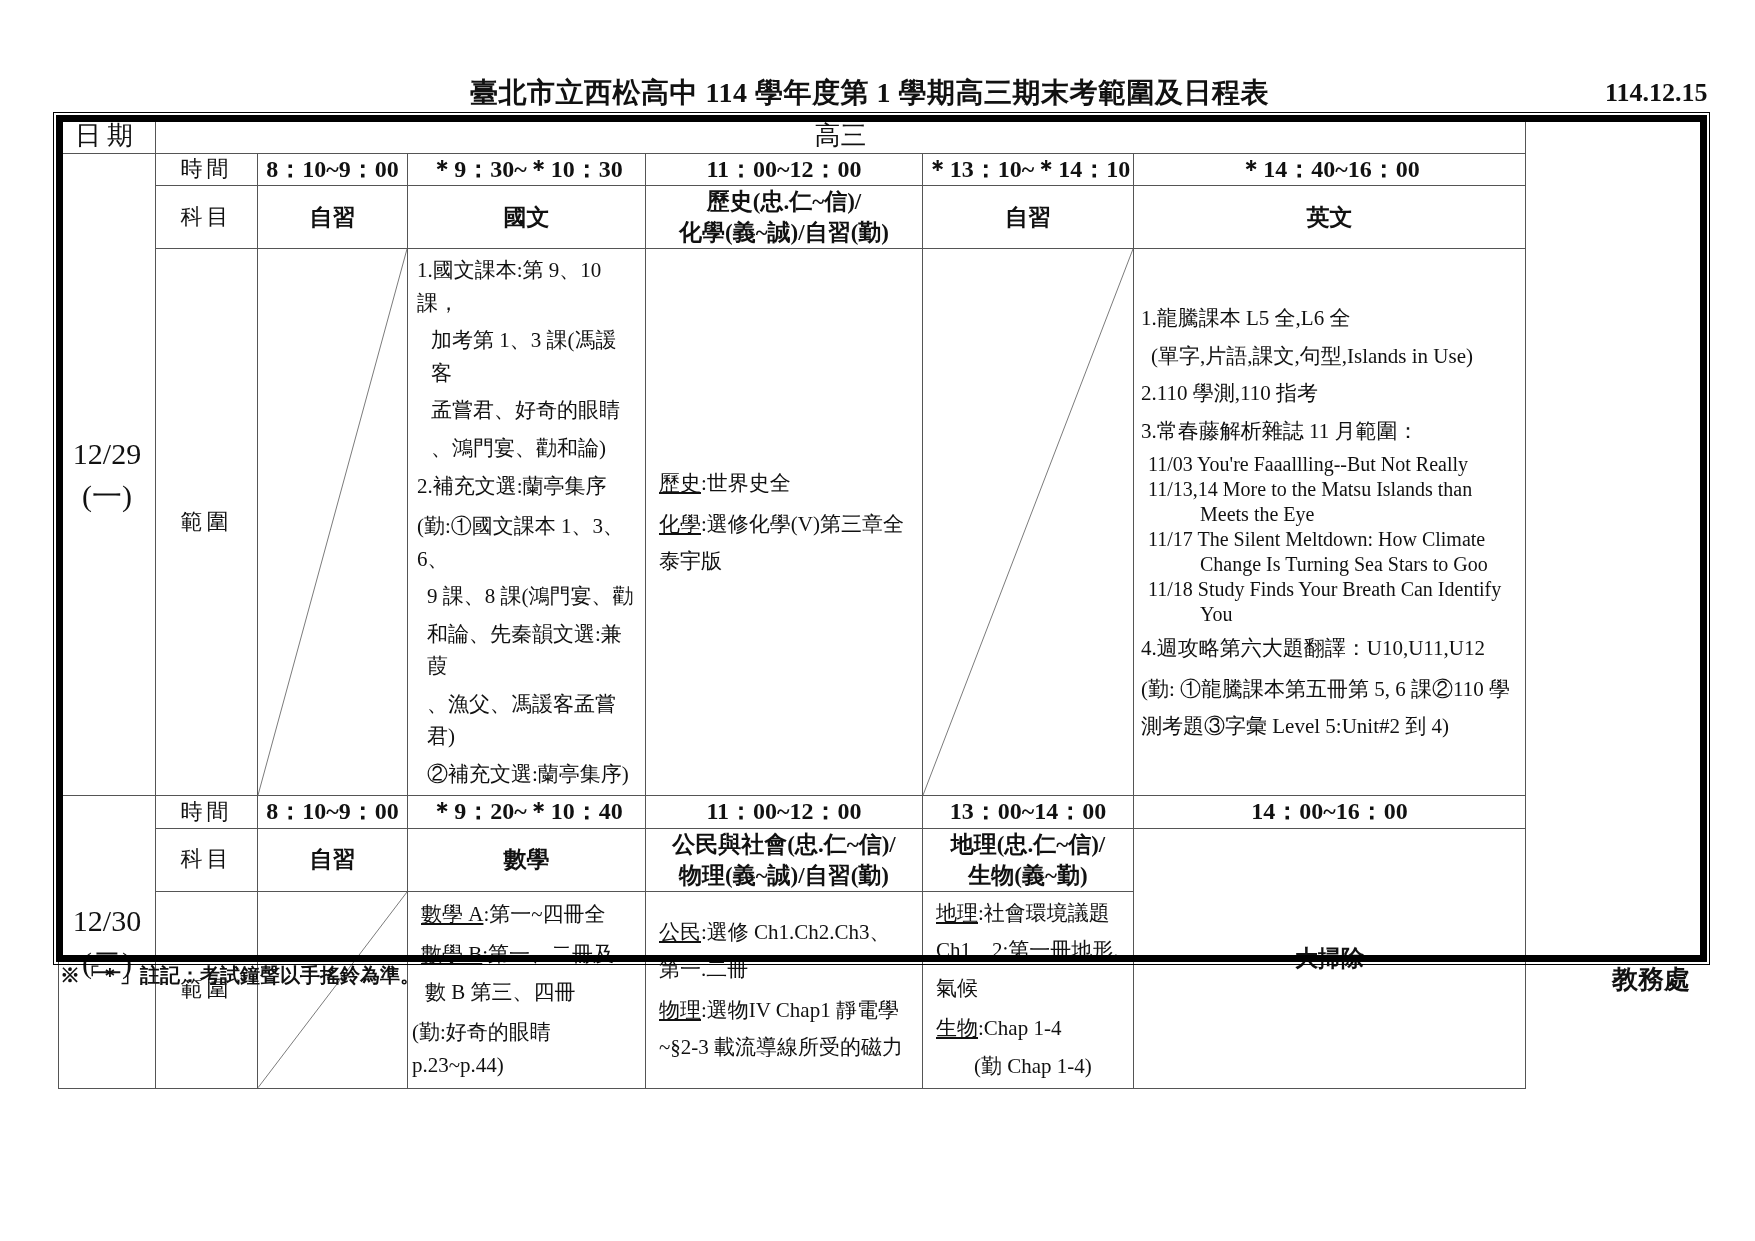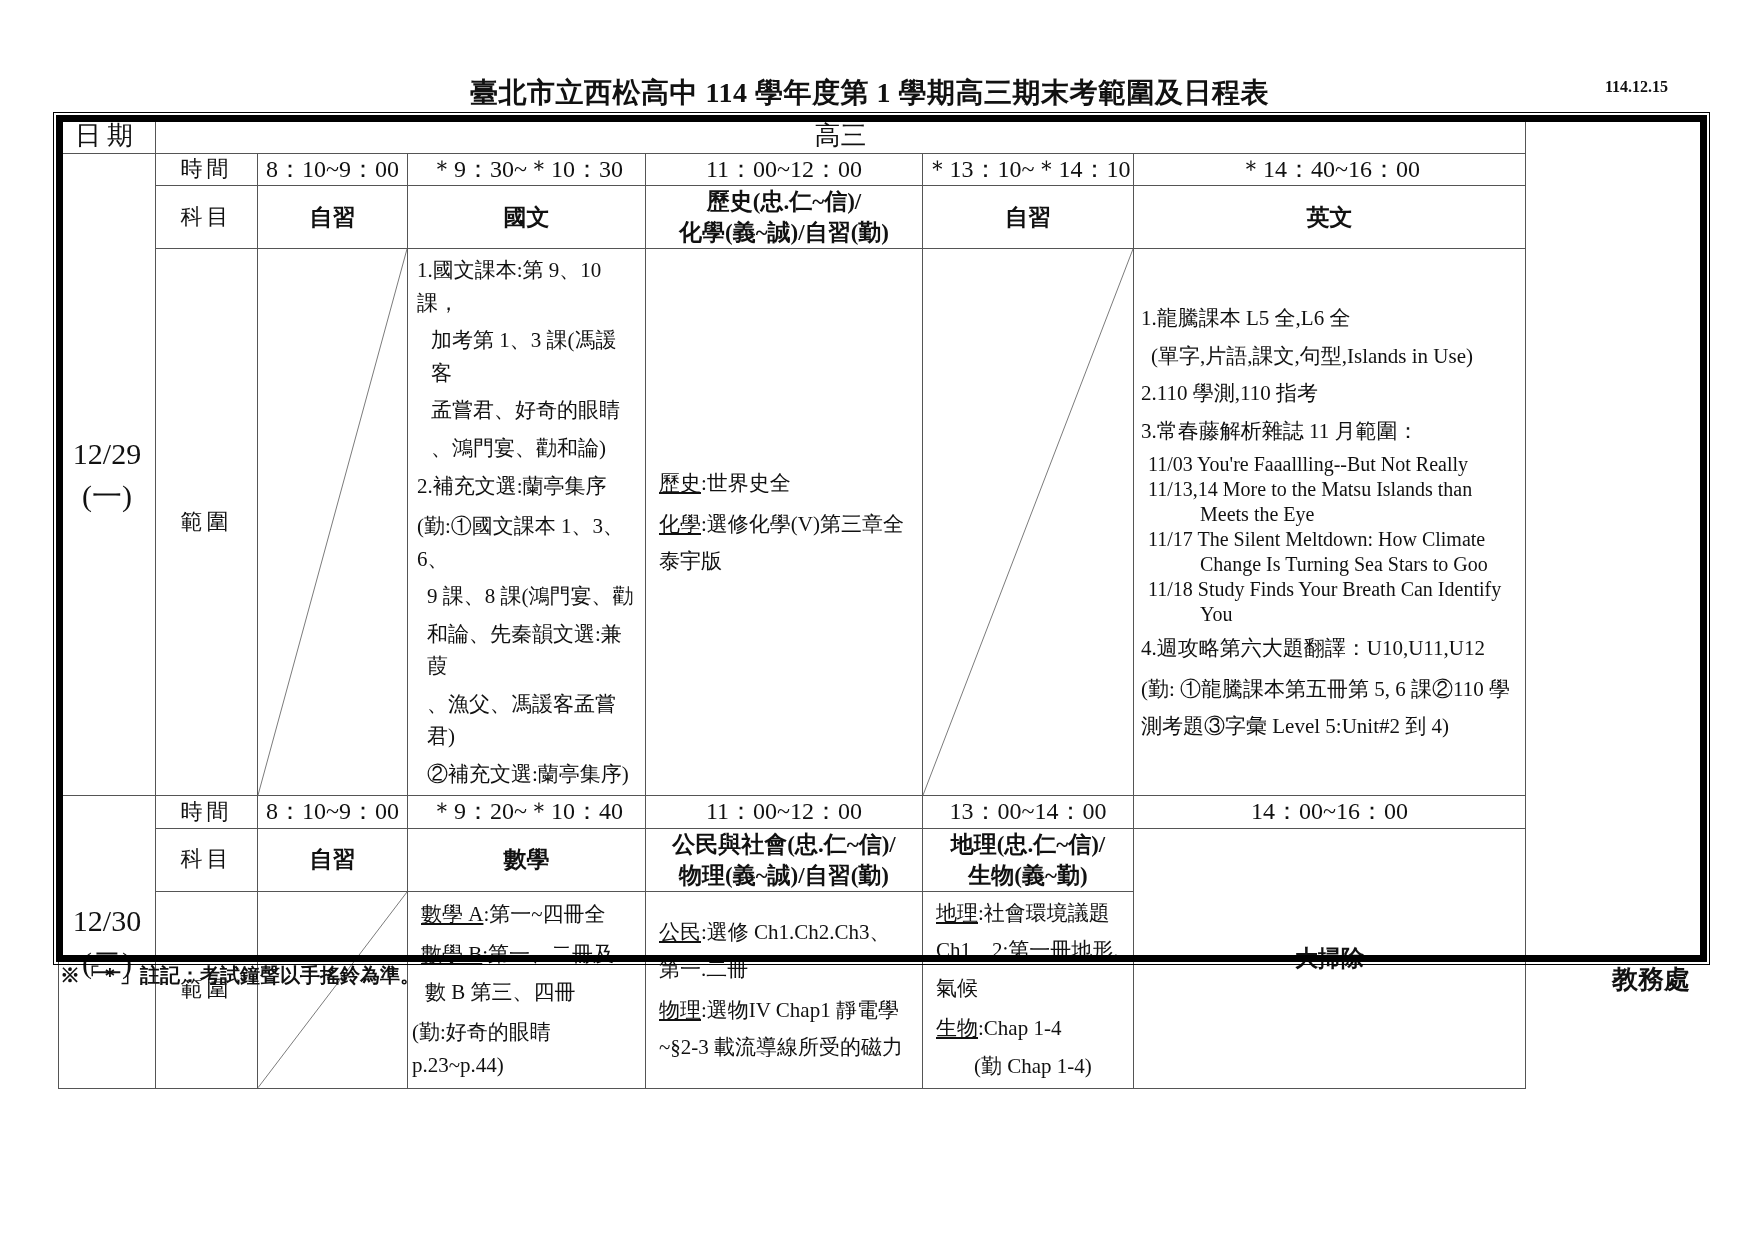--- a/index.html
+++ b/index.html
@@ -1,26 +1,26 @@
 <!DOCTYPE html>
 <html><head>
 <meta charset="utf-8">
 <style>
   html, body { margin:0; padding:0; background:#ffffff; }
   body { width:1755px; height:1241px; position:relative; overflow:hidden;
          font-family:"Liberation Serif","DejaVu Serif",serif; color:#111; }
   .title { position:absolute; left:470px; top:74px; font-size:28px; font-weight:bold; letter-spacing:0.5px; }
-  .date-stamp { position:absolute; left:1605px; top:78px; font-size:16px; font-weight:bold; }
+  .date-stamp { position:absolute; left:1605px; top:78px; font-size:26px; font-weight:bold; }
   table { position:absolute; left:58px; top:118px; border-collapse:collapse; table-layout:fixed; }
   td { border:1px solid #555; padding:0; vertical-align:middle; text-align:center; font-size:22px; line-height:1.3; }
   .outer { position:absolute; left:56px; top:115px; width:1651px; height:847px; box-sizing:border-box;
            border-left:7px solid #000; border-top:7px solid #000; border-right:7px solid #000; border-bottom:7px solid #000;
            outline:1px solid #000; outline-offset:2px; pointer-events:none; }
   .hdr { font-size:26px; }
-  .time { font-weight:normal; font-size:24px; }
+  .time { font-weight:bold; font-size:24px; }
   .subj { font-weight:bold; font-size:23px; line-height:1.35; }
   .lbl { font-size:22px; letter-spacing:4px;margin-top:25px; }
   .date { font-size:30px; line-height:1.4; }
   .rng { text-align:left; vertical-align:middle; font-size:21px; line-height:1.55; padding:0 4px; }
   .rng p { margin:5px; }
   .rng .gap { margin-top:8px; }
   .u { text-decoration:underline;text-align:center; }
   .en { font-size:20px; line-height:1.25; padding-left:12px; }
   .en .hang { padding-left:52px; }
   .slash { position:relative; }

